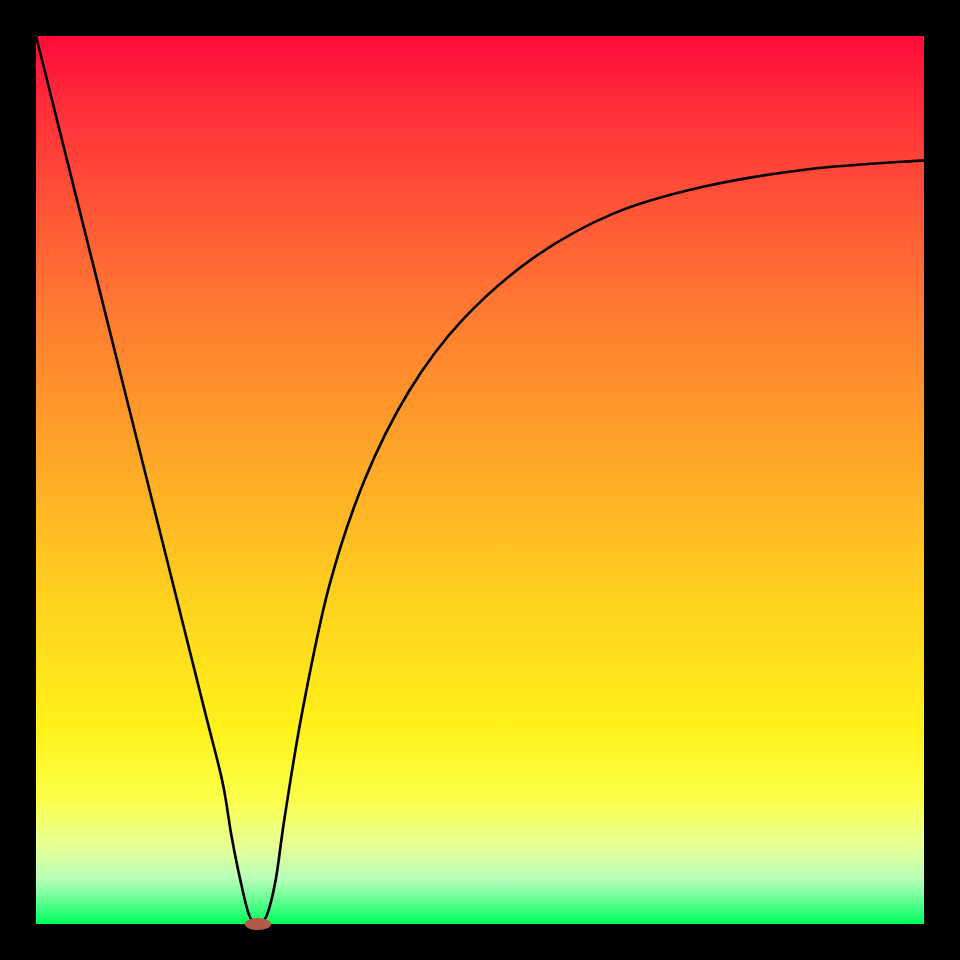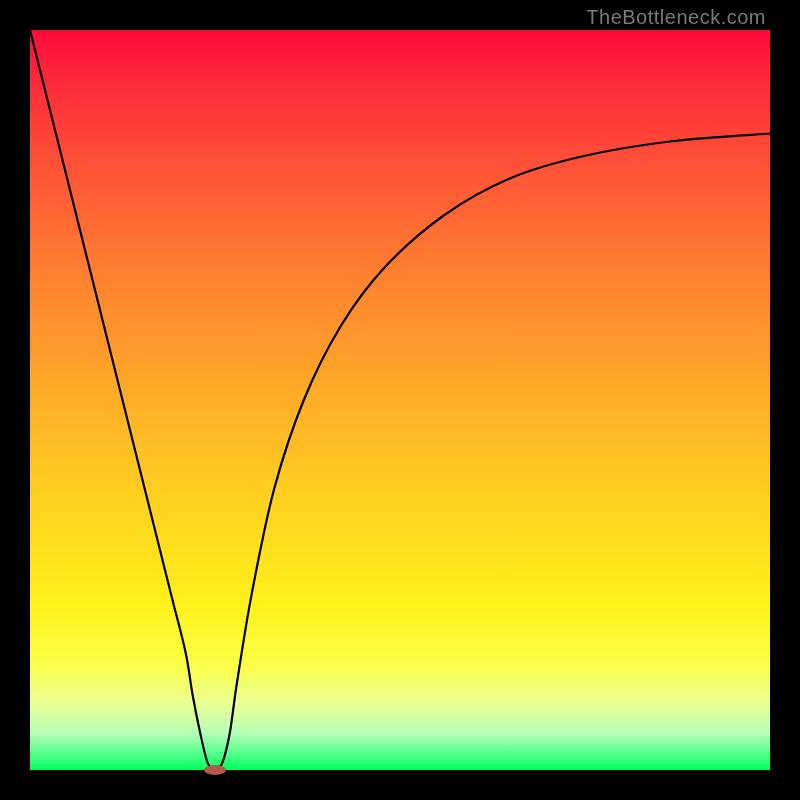--- a/index.html
+++ b/index.html
@@ -62,15 +62,14 @@
 
 <div class="frame">
 
   <div class="plot">
     <svg class="svg-layer" viewBox="0 0 740 740" preserveAspectRatio="none">
       <path id="curve-path" fill="none" stroke="#000" stroke-width="2.2" stroke-linecap="round" d="M 0,0 C 6.166666666666667,24.666666666666668 24.666666666666664,98.66666666666666 37,148 C 49.333333333333336,197.33333333333334 61.666666666666664,246.66666666666666 74,296 C 86.33333333333333,345.3333333333333 99.9,399.6 111,444 C 122.1,488.4 133.2,532.8 140.6,562.4 C 148,592 151.7,604.3333333333334 155.4,621.6 C 159.10000000000002,638.8666666666667 160.33333333333334,652.4333333333334 162.8,666 C 165.26666666666668,679.5666666666666 167.73333333333335,691.9 170.20000000000002,703 C 172.66666666666669,714.1 175.13333333333333,726.4333333333334 177.6,732.6 C 180.06666666666666,738.7666666666667 182.53333333333333,740 185,740 C 187.46666666666667,740 189.93333333333334,738.7666666666667 192.4,732.6 C 194.86666666666667,726.4333333333334 197.33333333333334,716.5666666666666 199.8,703 C 202.26666666666668,689.4333333333334 203.50000000000003,674.6333333333334 207.20000000000002,651.2 C 210.9,627.7666666666667 215.83333333333334,594.4666666666667 222,562.4 C 228.16666666666666,530.3333333333333 235.5666666666667,490.8666666666667 244.20000000000002,458.8 C 252.83333333333334,426.73333333333335 262.7,397.1333333333333 273.8,370 C 284.90000000000003,342.8666666666667 297.23333333333335,318.2 310.8,296 C 324.3666666666667,273.8 337.93333333333334,255.29999999999995 355.2,236.79999999999995 C 372.46666666666664,218.29999999999995 393.4333333333334,199.79999999999998 414.40000000000003,185 C 435.3666666666667,170.20000000000002 457.56666666666666,157.86666666666665 481,148 C 504.43333333333334,138.13333333333335 527.8666666666667,131.96666666666673 555,125.80000000000007 C 582.1333333333333,119.6333333333334 612.9666666666666,114.7 643.8,111 C 674.6333333333333,107.3 723.9666666666667,104.83333333333336 740,103.60000000000002"></path>
       <ellipse id="marker-ellipse" cx="185" cy="740" rx="11" ry="5" fill="#b35a4a"></ellipse>
     </svg>
   </div>
 
-  <div class="watermark">TheBottleneck.com</div>
 
 </div>
 
 </body></html>

